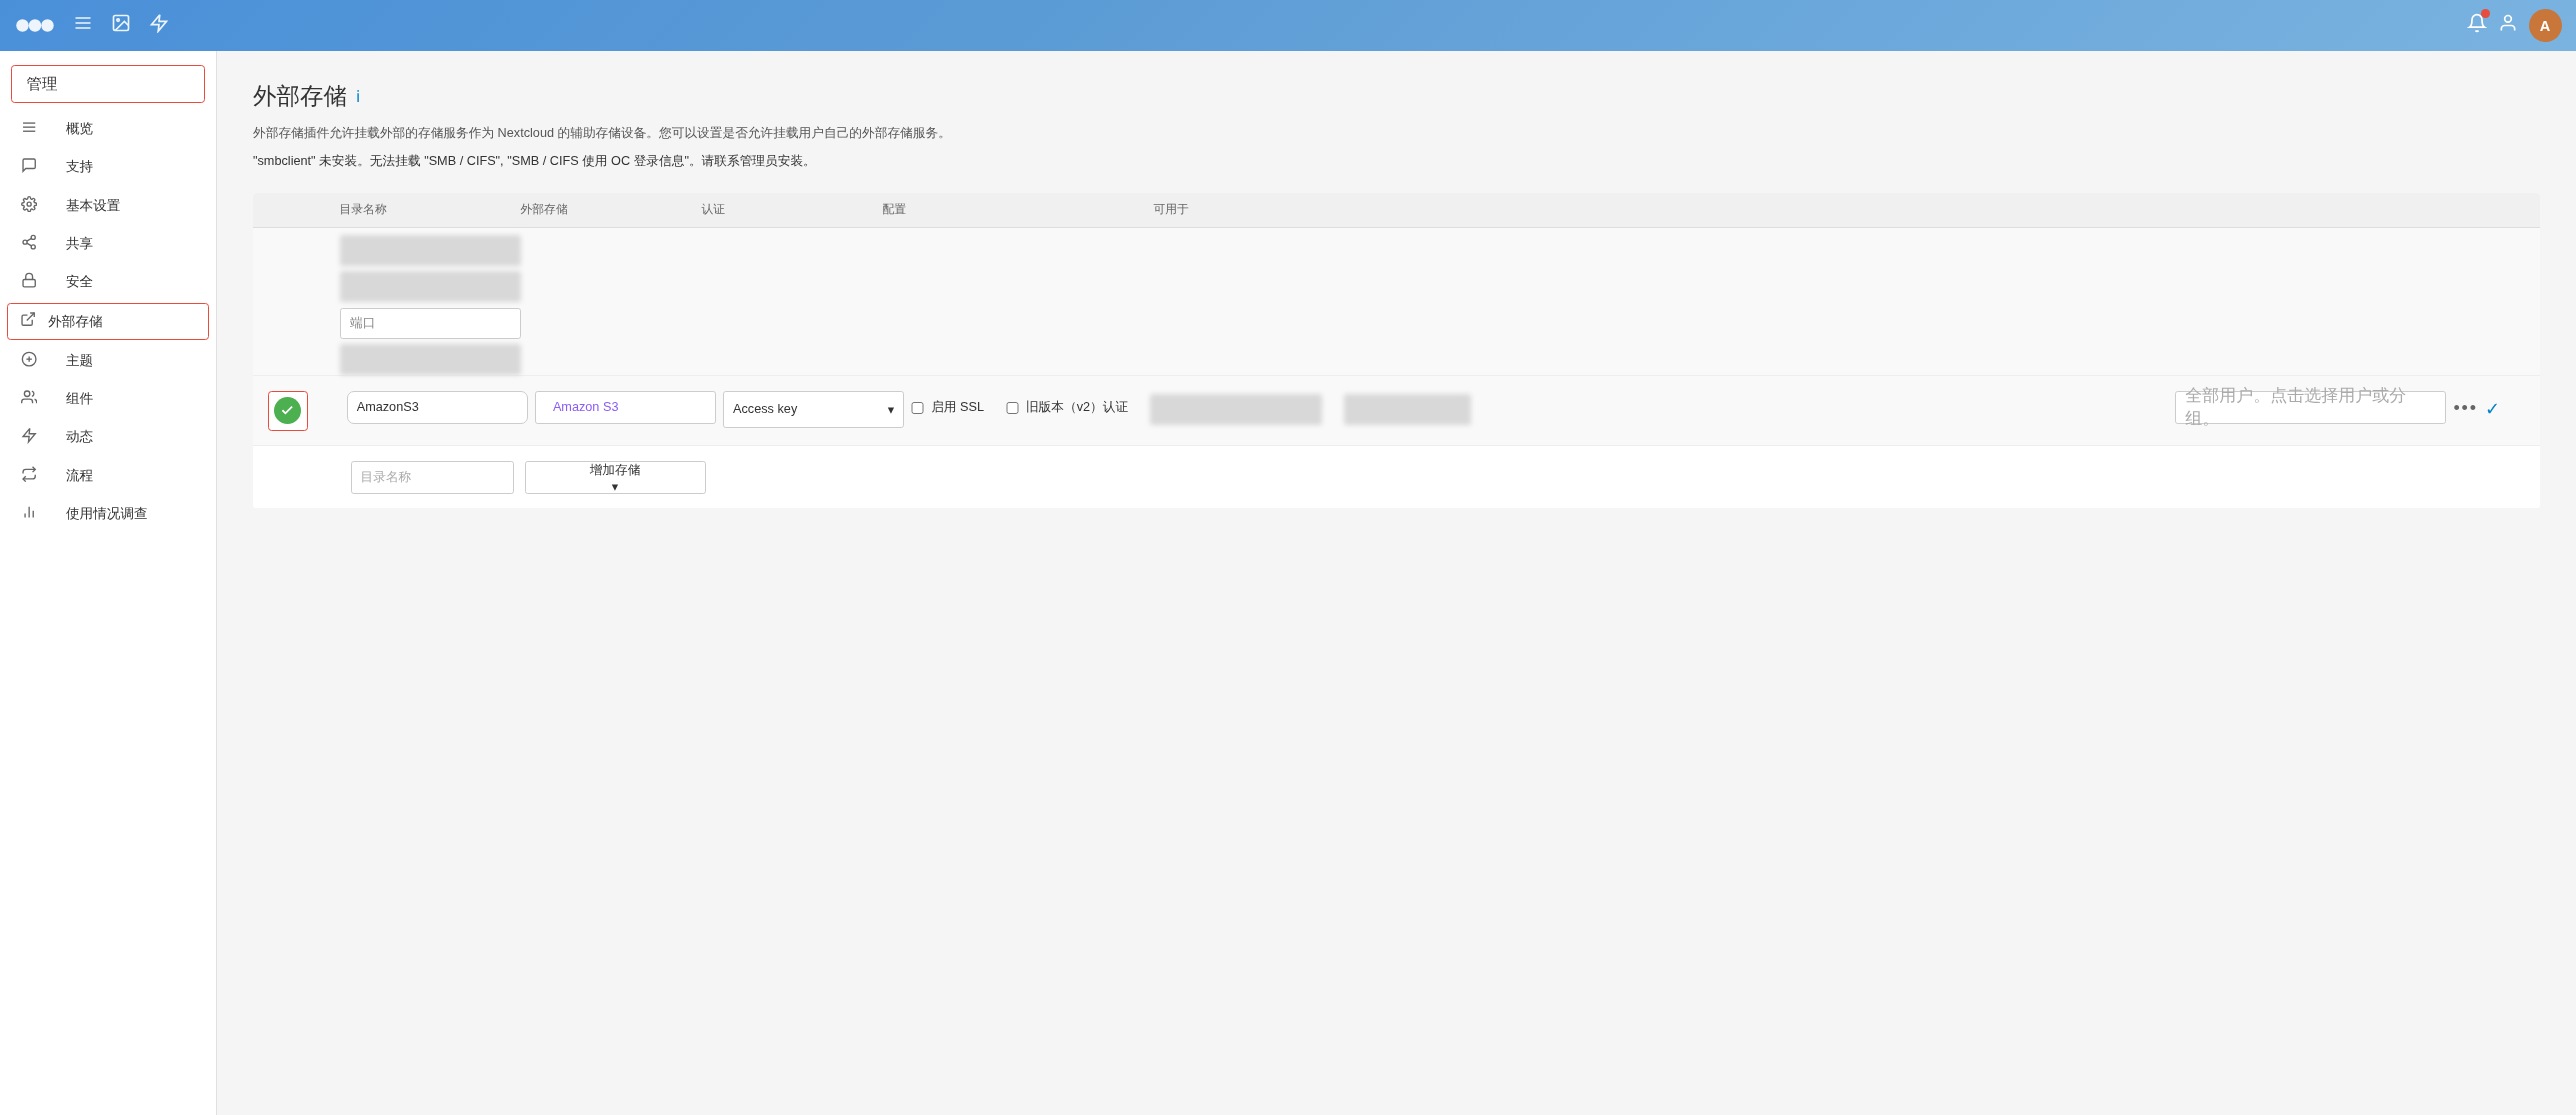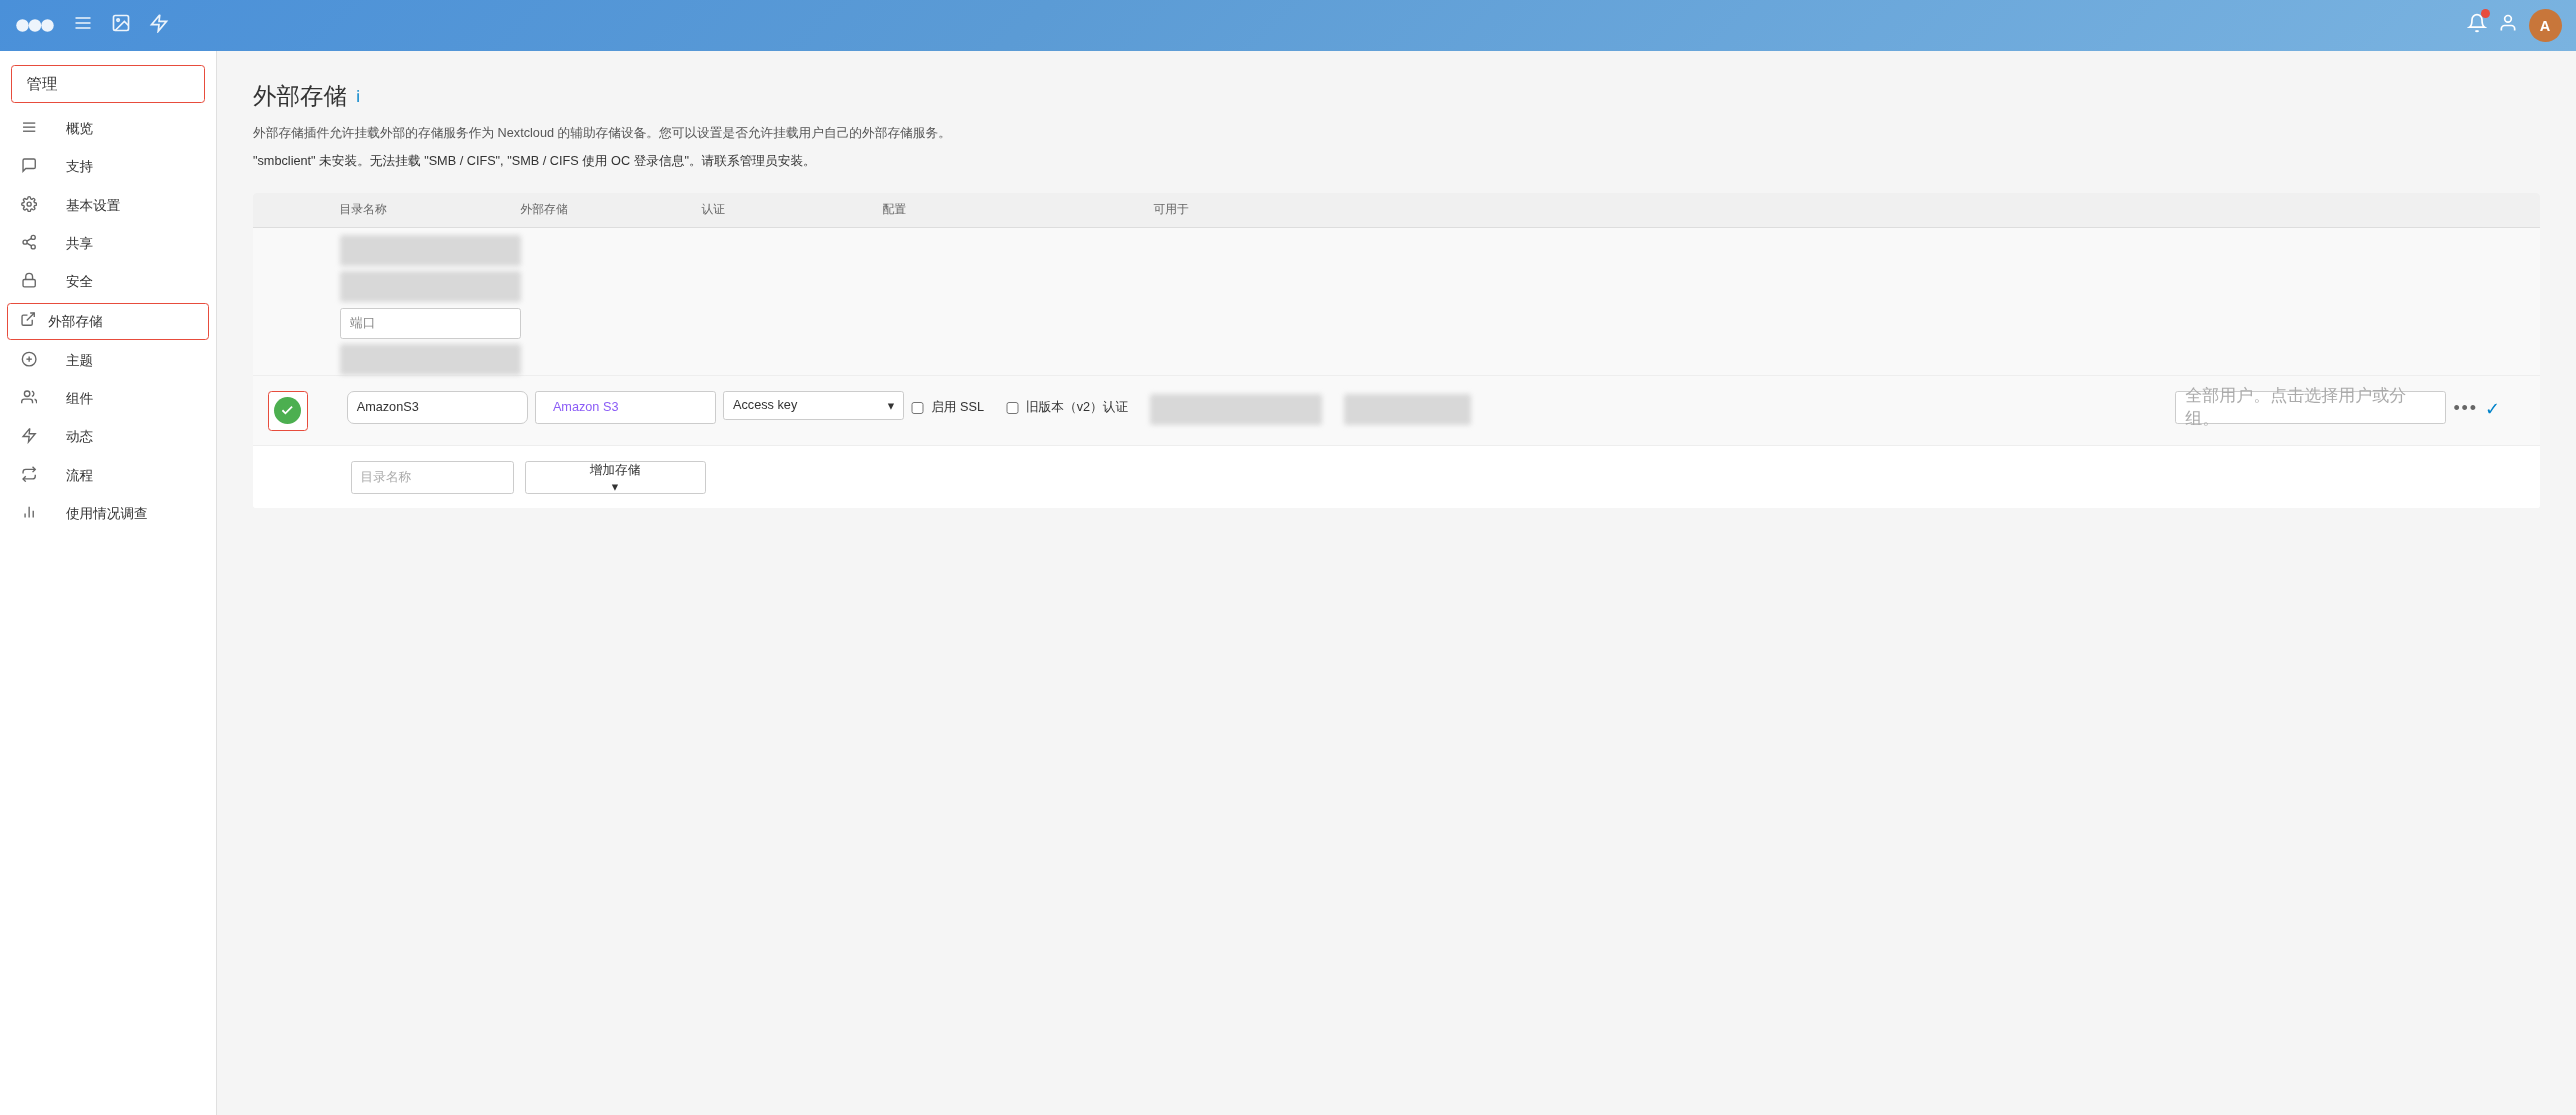--- a/index.html
+++ b/index.html
@@ -107,21 +107,21 @@
       background: white; padding: 0 9px; font-size: 12.7px; color: #333;
       display: flex; align-items: center;
     }
 
     .storage-type-display {
       height: 33px; background: white; border: 0.9px solid #ccc; border-radius: 2.7px;
       display: flex; align-items: center; padding: 0 17px; font-size: 12.7px; color: #8b5cf6;
     }
 
     .auth-select {
-      height: 29px; border: 0.9px solid #ccc; border-radius: 2.7px;
+      height: 37px; border: 0.9px solid #ccc; border-radius: 2.7px;
       background: white; padding: 0 9px; font-size: 12.7px; color: #333;
       display: flex; align-items: center; justify-content: space-between;
       cursor: pointer;
     }
 
     .config-panel { display: flex; flex-direction: row; gap: 22px; }
 
     .checkbox-row {
       display: flex; align-items: center; gap: 7.2px;
       padding: 5.4px 0; font-size: 12.7px; color: #333;

